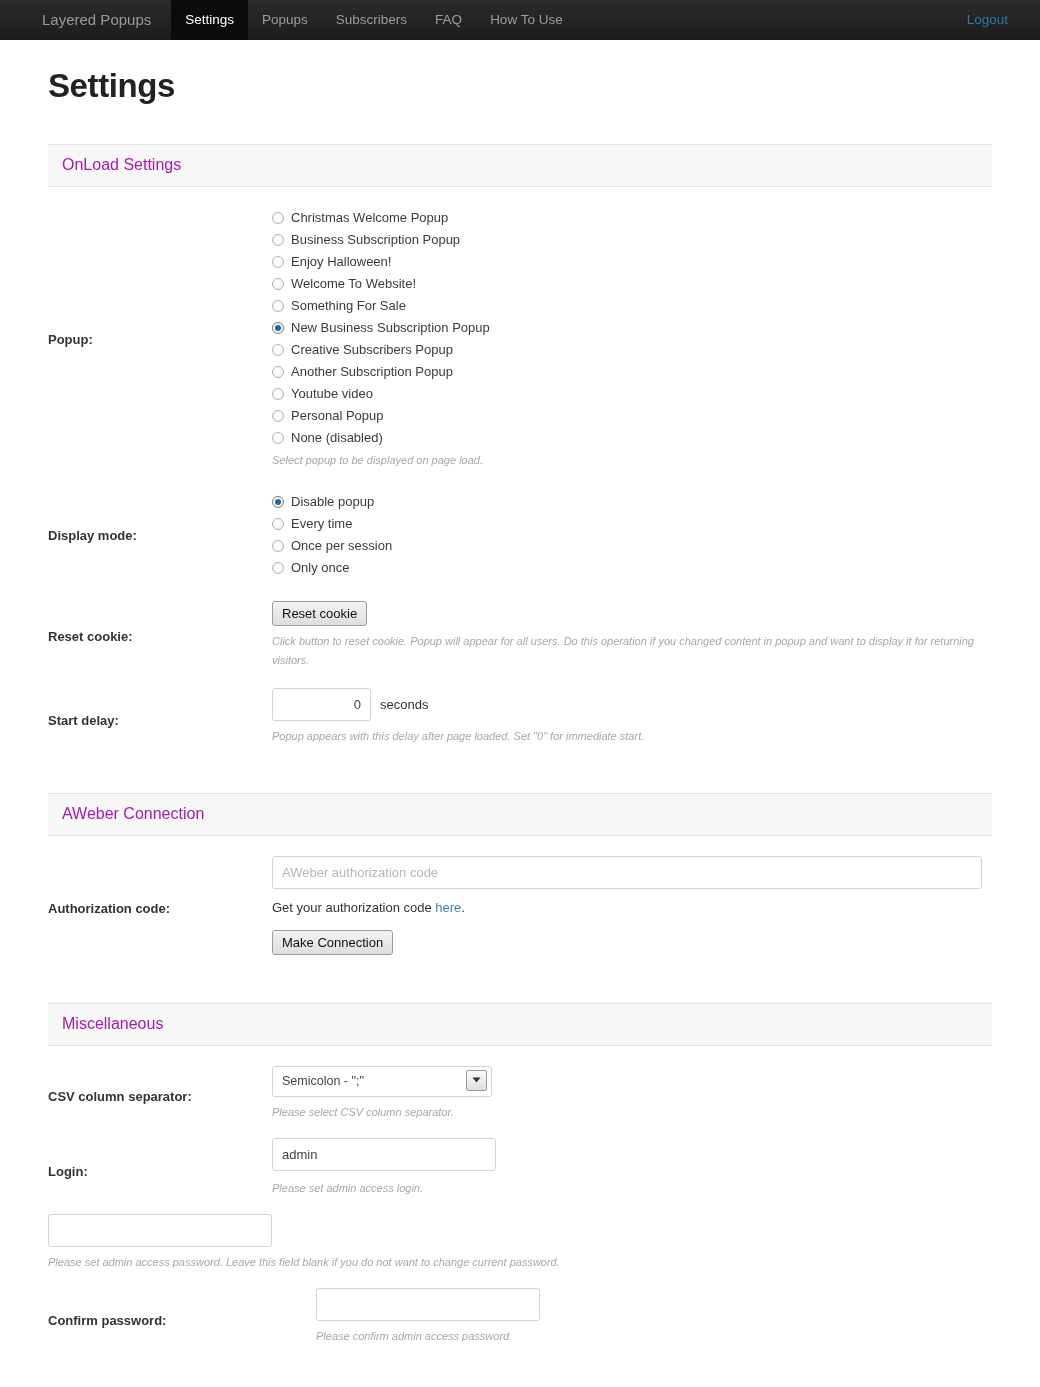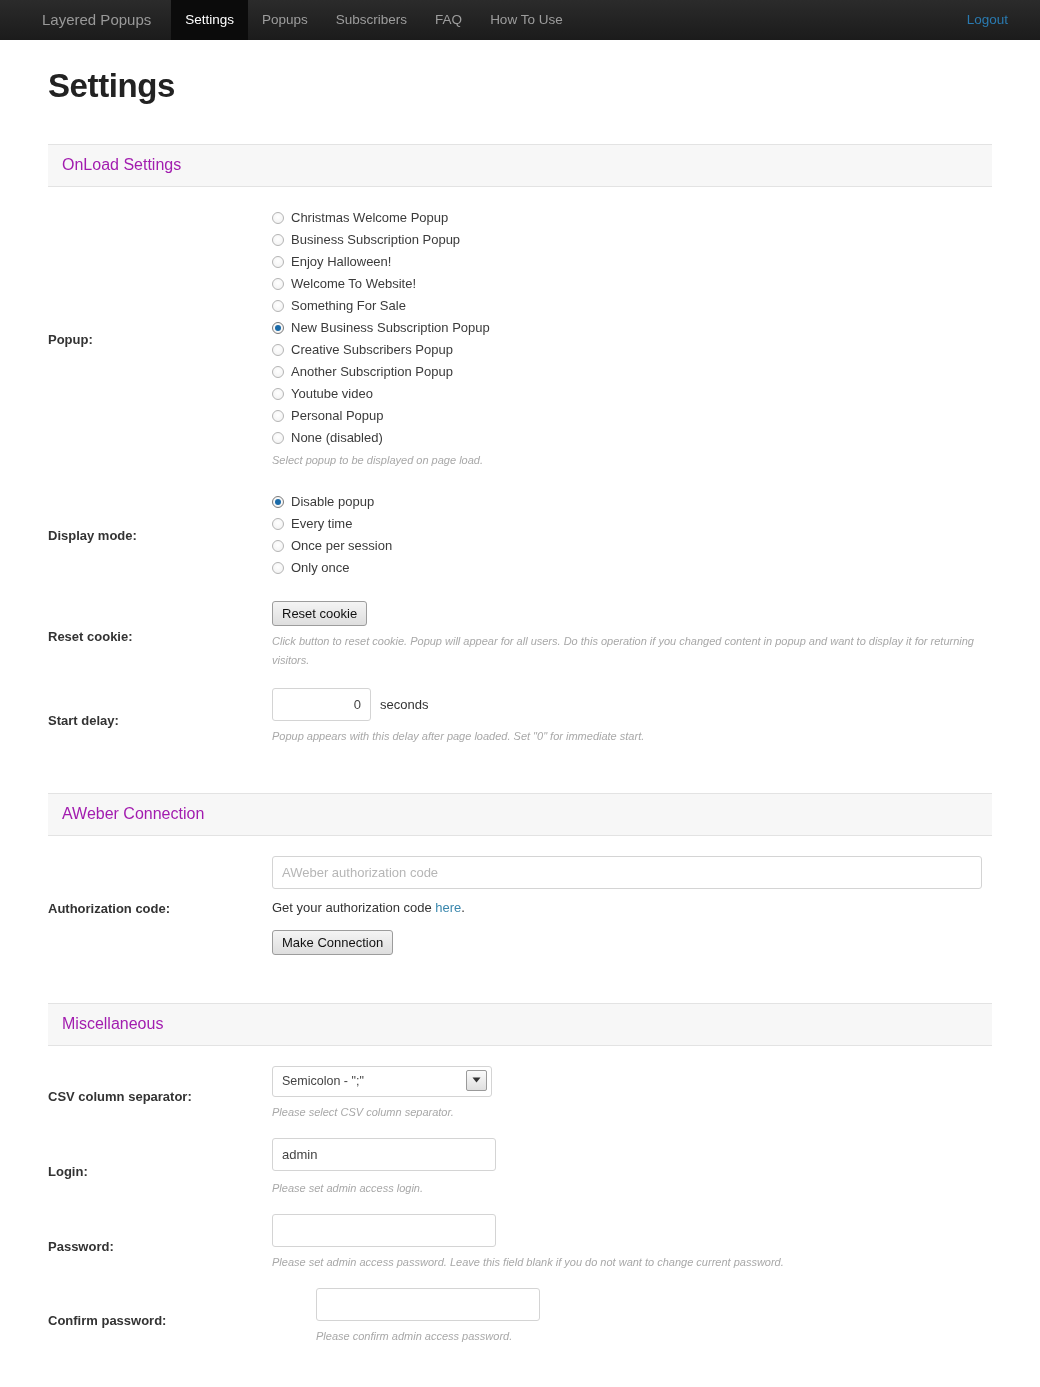--- a/index.html
+++ b/index.html
@@ -358,21 +358,20 @@
 
         <div class="row" style="padding-top:16px;">
           <div class="row-label" style="padding-top:8px;">Login:</div>
           <div class="row-field">
             <input class="txt medium" type="text" value="admin" style="">
             <div class="help" style="margin-top:8px;">Please set admin access login.</div>
           </div>
         </div>
 
         <div class="row" style="padding-top:16px;">
-          <div class="row-label" style="padding-top:8px;">Password:</div>
           <div class="row-field">
             <input class="txt medium" type="password" value="" style="">
             <div class="help" style="margin-top:6px;">Please set admin access password. Leave this field blank if you do not want to change current password.</div>
           </div>
         </div>
 
         <div class="row" style="padding-top:16px;gap:44px;">
           <div class="row-label" style="padding-top:8px;">Confirm password:</div>
           <div class="row-field">
             <input class="txt medium" type="password" value="" style="">

